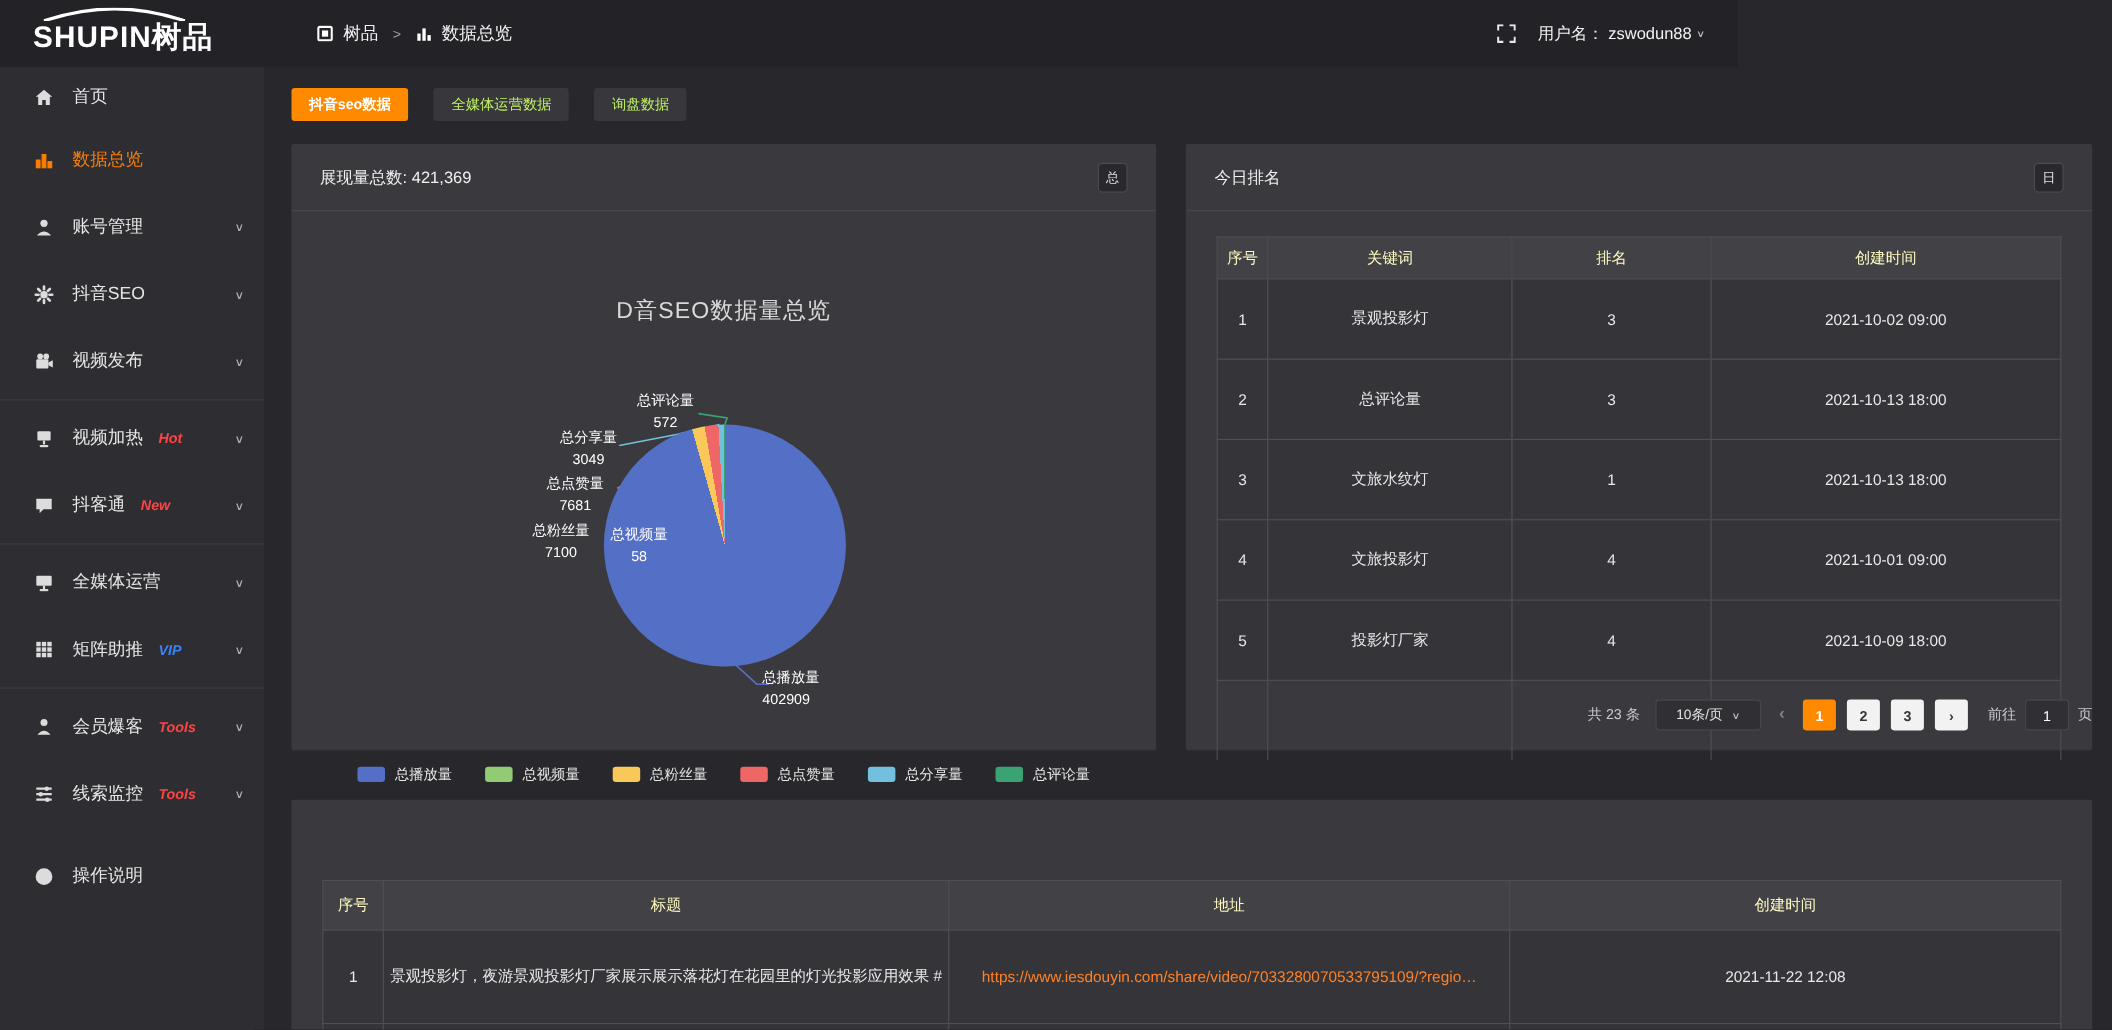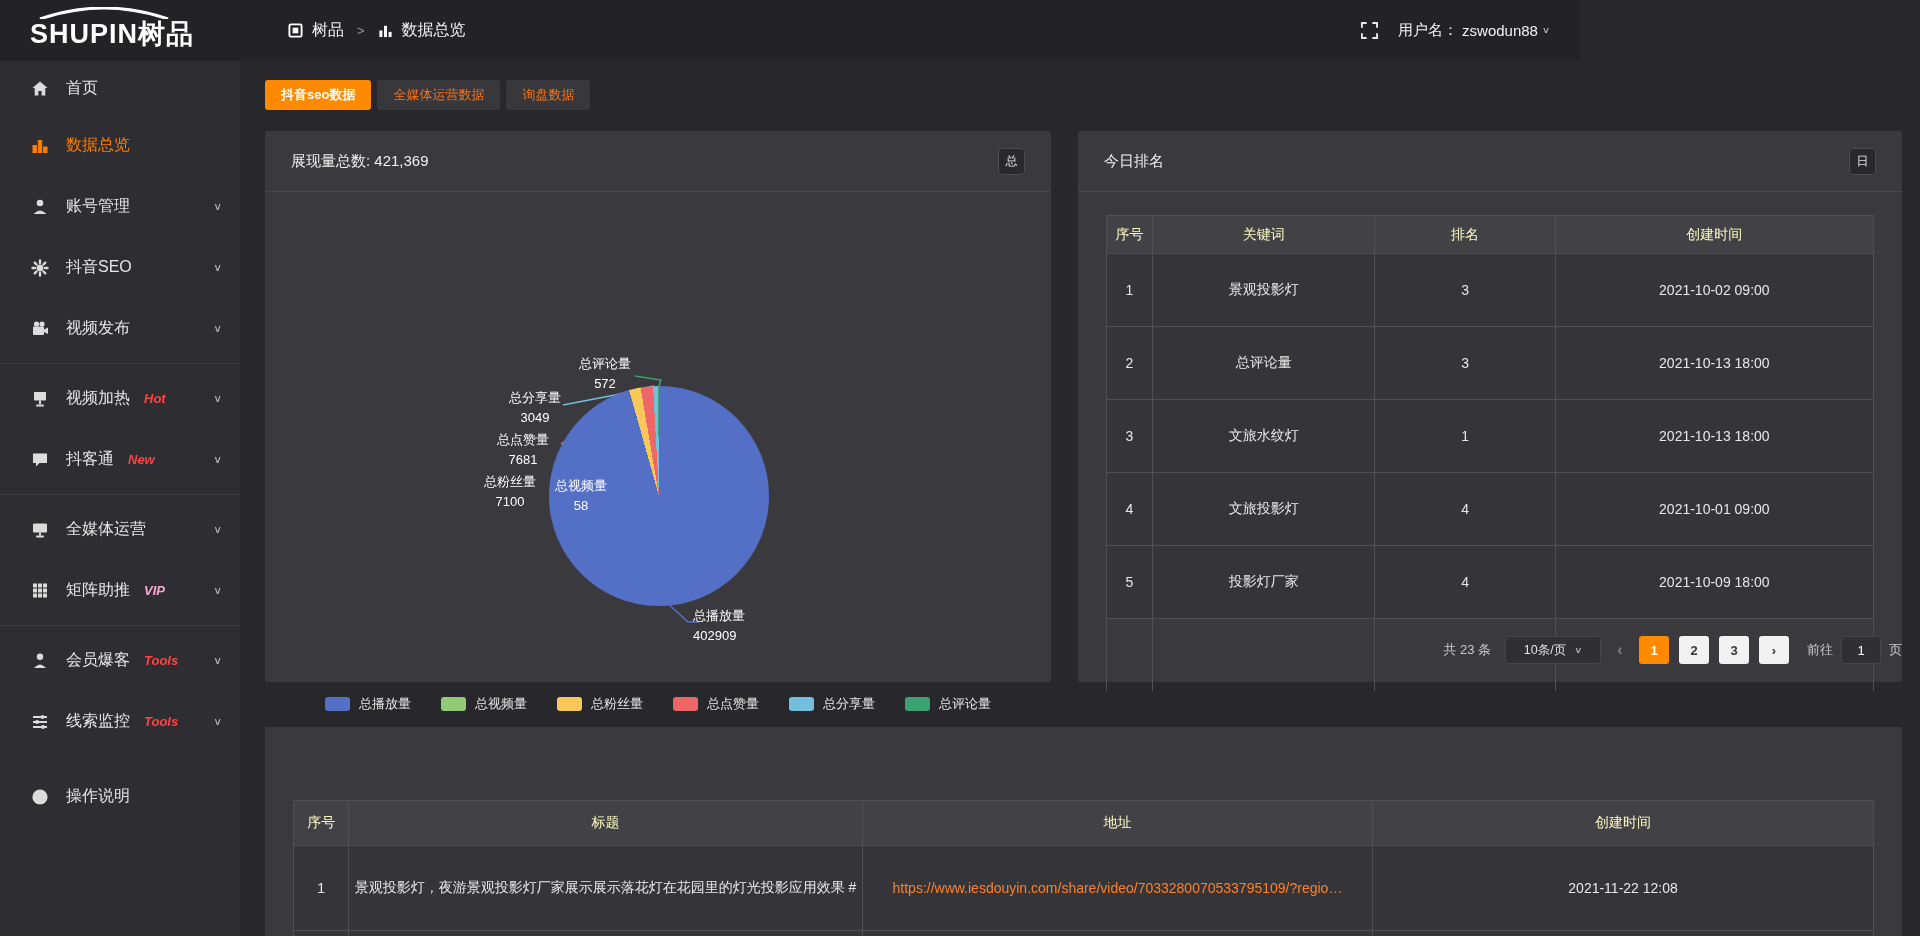--- a/index.html
+++ b/index.html
@@ -20,28 +20,28 @@
   .sidebar{position:absolute;left:0;top:61px;width:240px;height:875px;background:#2e2e32;}
   .side-item{height:61px;display:flex;align-items:center;padding:0 18px 0 31px;font-size:16px;color:#e6e6e6;cursor:pointer;}
   .side-item.first{height:54px;}
   .side-item .s-icon{width:20px;height:18px;margin-right:15px;flex:0 0 auto;display:flex;align-items:center;}
   .side-item.active{color:#ff7d00;}
   .side-item.active svg *{fill:#ff7d00;stroke:#ff7d00;}
   .side-item svg *{fill:#dcdcdc;}
   .side-item svg .st{fill:none;stroke:#dcdcdc;}
   .tag{font-style:italic;font-weight:bold;font-size:13px;margin-left:14px;}
   .tag.red{color:#ff4343;}
-  .tag.vip{color:#f9a8d4;}
+  .tag.vip{color:#3b82f6;}
   .side-chev{margin-left:auto;font-size:12px;color:#b6b6ba;transform:scaleY(.85);}
   .side-divider{border-top:1px solid #3d3d41;margin:4px 0;}
   .side-spacer{height:14px;}
 
   
-  .tabs{position:absolute;left:265px;top:80px;display:flex;gap:6px;}
-  .tab{height:30px;padding:0 16px;display:flex;align-items:center;font-size:13px;color:#f97316;background:#38383c;border-radius:3px;cursor:pointer;}
+  .tabs{position:absolute;left:265px;top:80px;display:flex;gap:23px;}
+  .tab{height:30px;padding:0 16px;display:flex;align-items:center;font-size:13px;color:#bef264;background:#38383c;border-radius:3px;cursor:pointer;}
   .tab.active{background:#ff8a00;color:#fff;font-weight:bold;}
 
   
   .panel{position:absolute;background:#3a3a3e;border-radius:2px;}
   #panel-impressions{left:265px;top:131px;width:786px;height:551px;}
   #panel-ranking{left:1078px;top:131px;width:824px;height:551px;}
   #panel-report{left:265px;top:727px;width:1637px;height:300px;}
   .panel-header{height:61px;display:flex;align-items:center;justify-content:space-between;padding:0 26px;border-bottom:1px solid rgba(255,255,255,.07);box-sizing:border-box;}
   .panel-title{font-size:15px;color:#f0f0f0;}
   .badge{width:27px;height:27px;background:#29292d;border:1px solid #4c4c50;border-radius:4px;display:flex;align-items:center;justify-content:center;font-size:12px;color:#e0e0e0;cursor:pointer;box-sizing:border-box;}
@@ -299,20 +299,21 @@
     <div class="tab">全媒体运营数据</div>
     <div class="tab">询盘数据</div>
   </div>
 
   <div class="panel" id="panel-impressions">
     <div class="panel-header">
       <span class="panel-title">展现量总数: 421,369</span>
       <span class="badge">总</span>
     </div>
     <div class="chart-body">
+      <div class="chart-title">D音SEO数据量总览</div>
 
       <svg class="connectors" width="786" height="490">
         <polyline points="370,184 396,188 393,197" fill="none" stroke-width="1.5" stroke="#3ba272"></polyline>
         <polyline points="298,213 350,203 389,194" fill="none" stroke-width="1.5" stroke="#73c0de"></polyline>
         <polyline points="296,252 340,226 381,199" fill="none" stroke-width="1.5" stroke="#ee6666"></polyline>
         <polyline points="286,296 330,250 369,201" fill="none" stroke-width="1.5" stroke="#fac858"></polyline>
         <polyline points="400,409 423,430 434,430" fill="none" stroke-width="1.5" stroke="#5470c6"></polyline>
       </svg>
 
       <div id="pie" style="background: conic-gradient(rgb(84, 112, 198) 0deg, rgb(84, 112, 198) 344.229deg, rgb(145, 204, 117) 344.229deg, rgb(145, 204, 117) 344.278deg, rgb(250, 200, 88) 344.278deg, rgb(250, 200, 88) 350.344deg, rgb(238, 102, 102) 350.344deg, rgb(238, 102, 102) 356.906deg, rgb(115, 192, 222) 356.906deg, rgb(115, 192, 222) 359.511deg, rgb(59, 162, 114) 359.511deg, rgb(59, 162, 114) 360deg);"></div>

